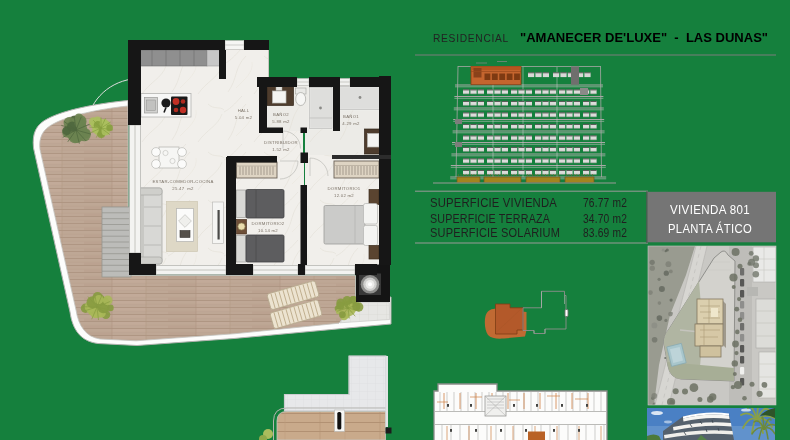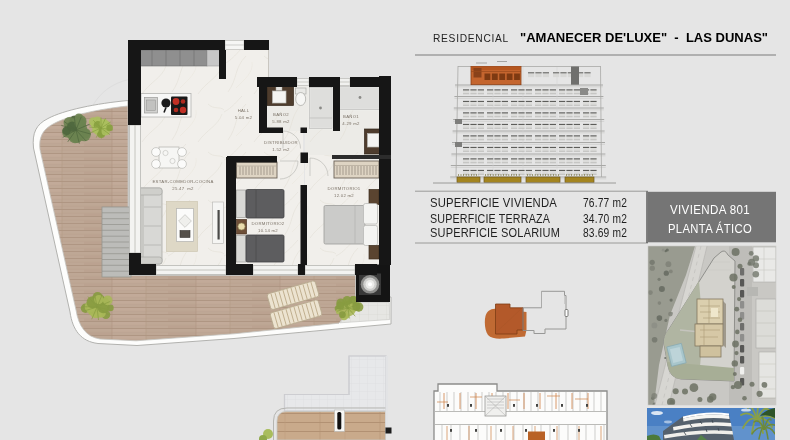--- a/index.html
+++ b/index.html
@@ -1,15 +1,15 @@
 <!DOCTYPE html>
 <html><head><meta charset="utf-8">
 <style>
 html,body{margin:0;padding:0;background:#ffffff;}
-#page{position:relative;width:790px;height:440px;overflow:hidden;background:#e5e5e5;
+#page{position:relative;width:790px;height:440px;overflow:hidden;background:#15803d;
 font-family:"Liberation Sans", sans-serif;}
 svg{position:absolute;top:0;left:0;}
 </style></head><body>
 <div id="page">
 <svg width="790" height="440" viewBox="0 0 790 440">
 <defs>
 <pattern id="wood" width="84" height="7" patternUnits="userSpaceOnUse">
  <rect width="84" height="7" fill="#bea795"></rect>
  <rect x="28" width="34" height="3.4" fill="#c4ad9c" opacity="0.55"></rect>
  <rect x="0" y="3.4" width="28" height="3.4" fill="#b79e8c" opacity="0.5"></rect>

